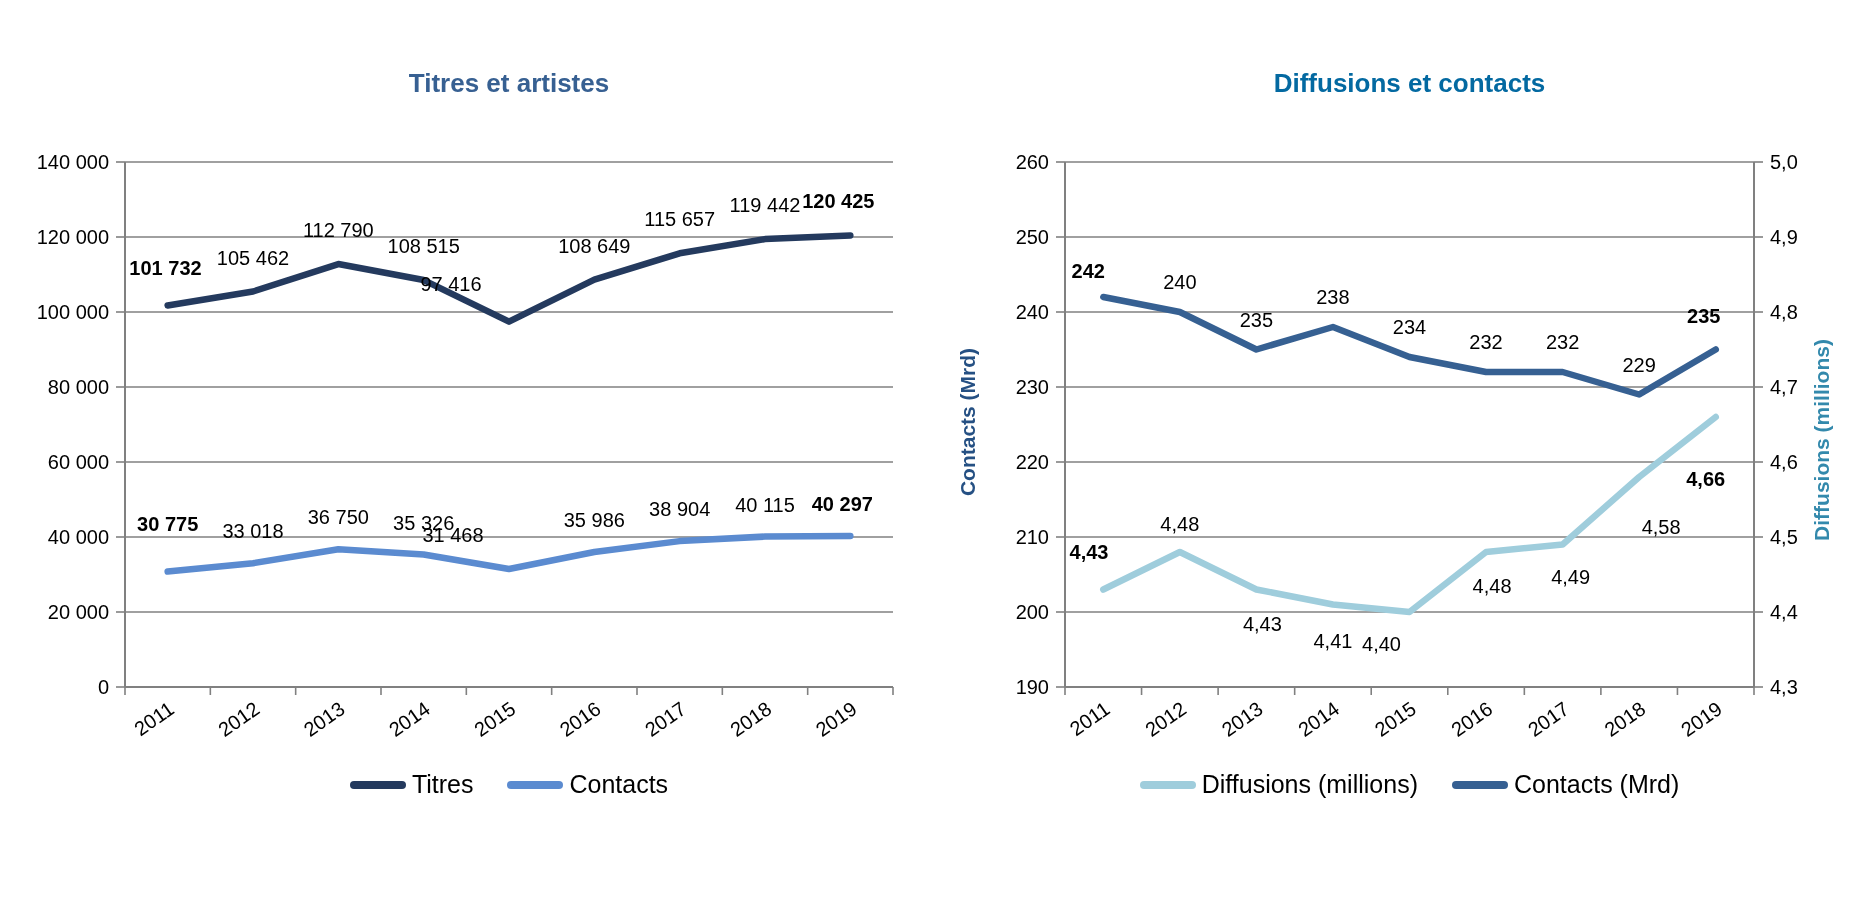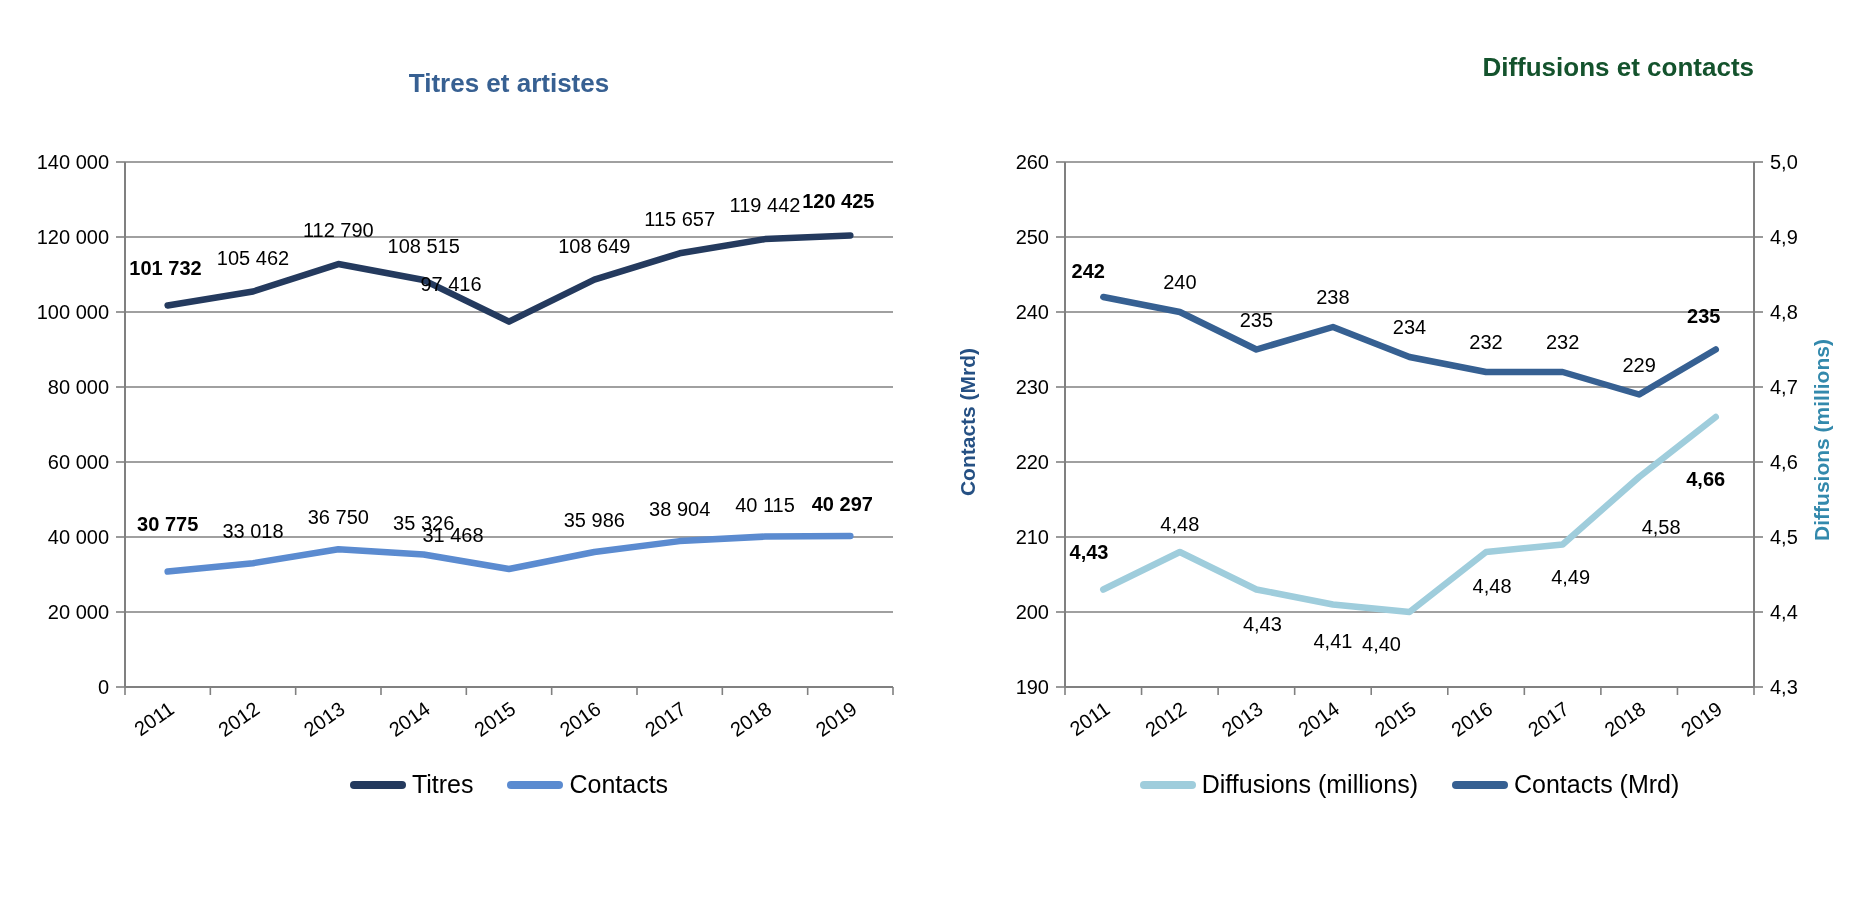--- a/index.html
+++ b/index.html
@@ -171,21 +171,21 @@
         <text x="1409.5" y="334" text-anchor="middle" class="dlabel" font-weight="normal">234</text>
         <text x="1486.0555555555557" y="349" text-anchor="middle" class="dlabel" font-weight="normal">232</text>
         <text x="1562.611111111111" y="349" text-anchor="middle" class="dlabel" font-weight="normal">232</text>
         <text x="1639.1666666666665" y="371.5" text-anchor="middle" class="dlabel" font-weight="normal">229</text>
         <text x="1703.7222222222222" y="322.5" text-anchor="middle" class="dlabel" font-weight="bold">235</text>
       </g>
     </svg>
 
   <div class="chart-title" style="left: 125px; top: 68px; width: 768px; color: rgb(55, 96, 146);">Titres et artistes</div>
 
-  <div class="chart-title" style="left: 1065px; top: 52px; width: 689px; color: #14532d; text-align: right;">Diffusions et contacts</div>
+  <div class="chart-title" style="left: 1065px; top: 68px; width: 689px; color: #0369a1;">Diffusions et contacts</div>
 
   <div class="axis-title" style="left: 818px; top: 410px; width: 300px; color: rgb(37, 80, 131);">Contacts (Mrd)</div>
 
   <div class="axis-title" style="left: 1662px; top: 428px; width: 320px; color: rgb(51, 137, 172);">Diffusions (millions)</div>
 
   <div class="legend" style="left:125px;width:768px;">
     <div class="legend-item">
       <span class="legend-swatch" style="background: rgb(36, 58, 94);"></span>
       <span class="legend-label">Titres</span>
     </div>

